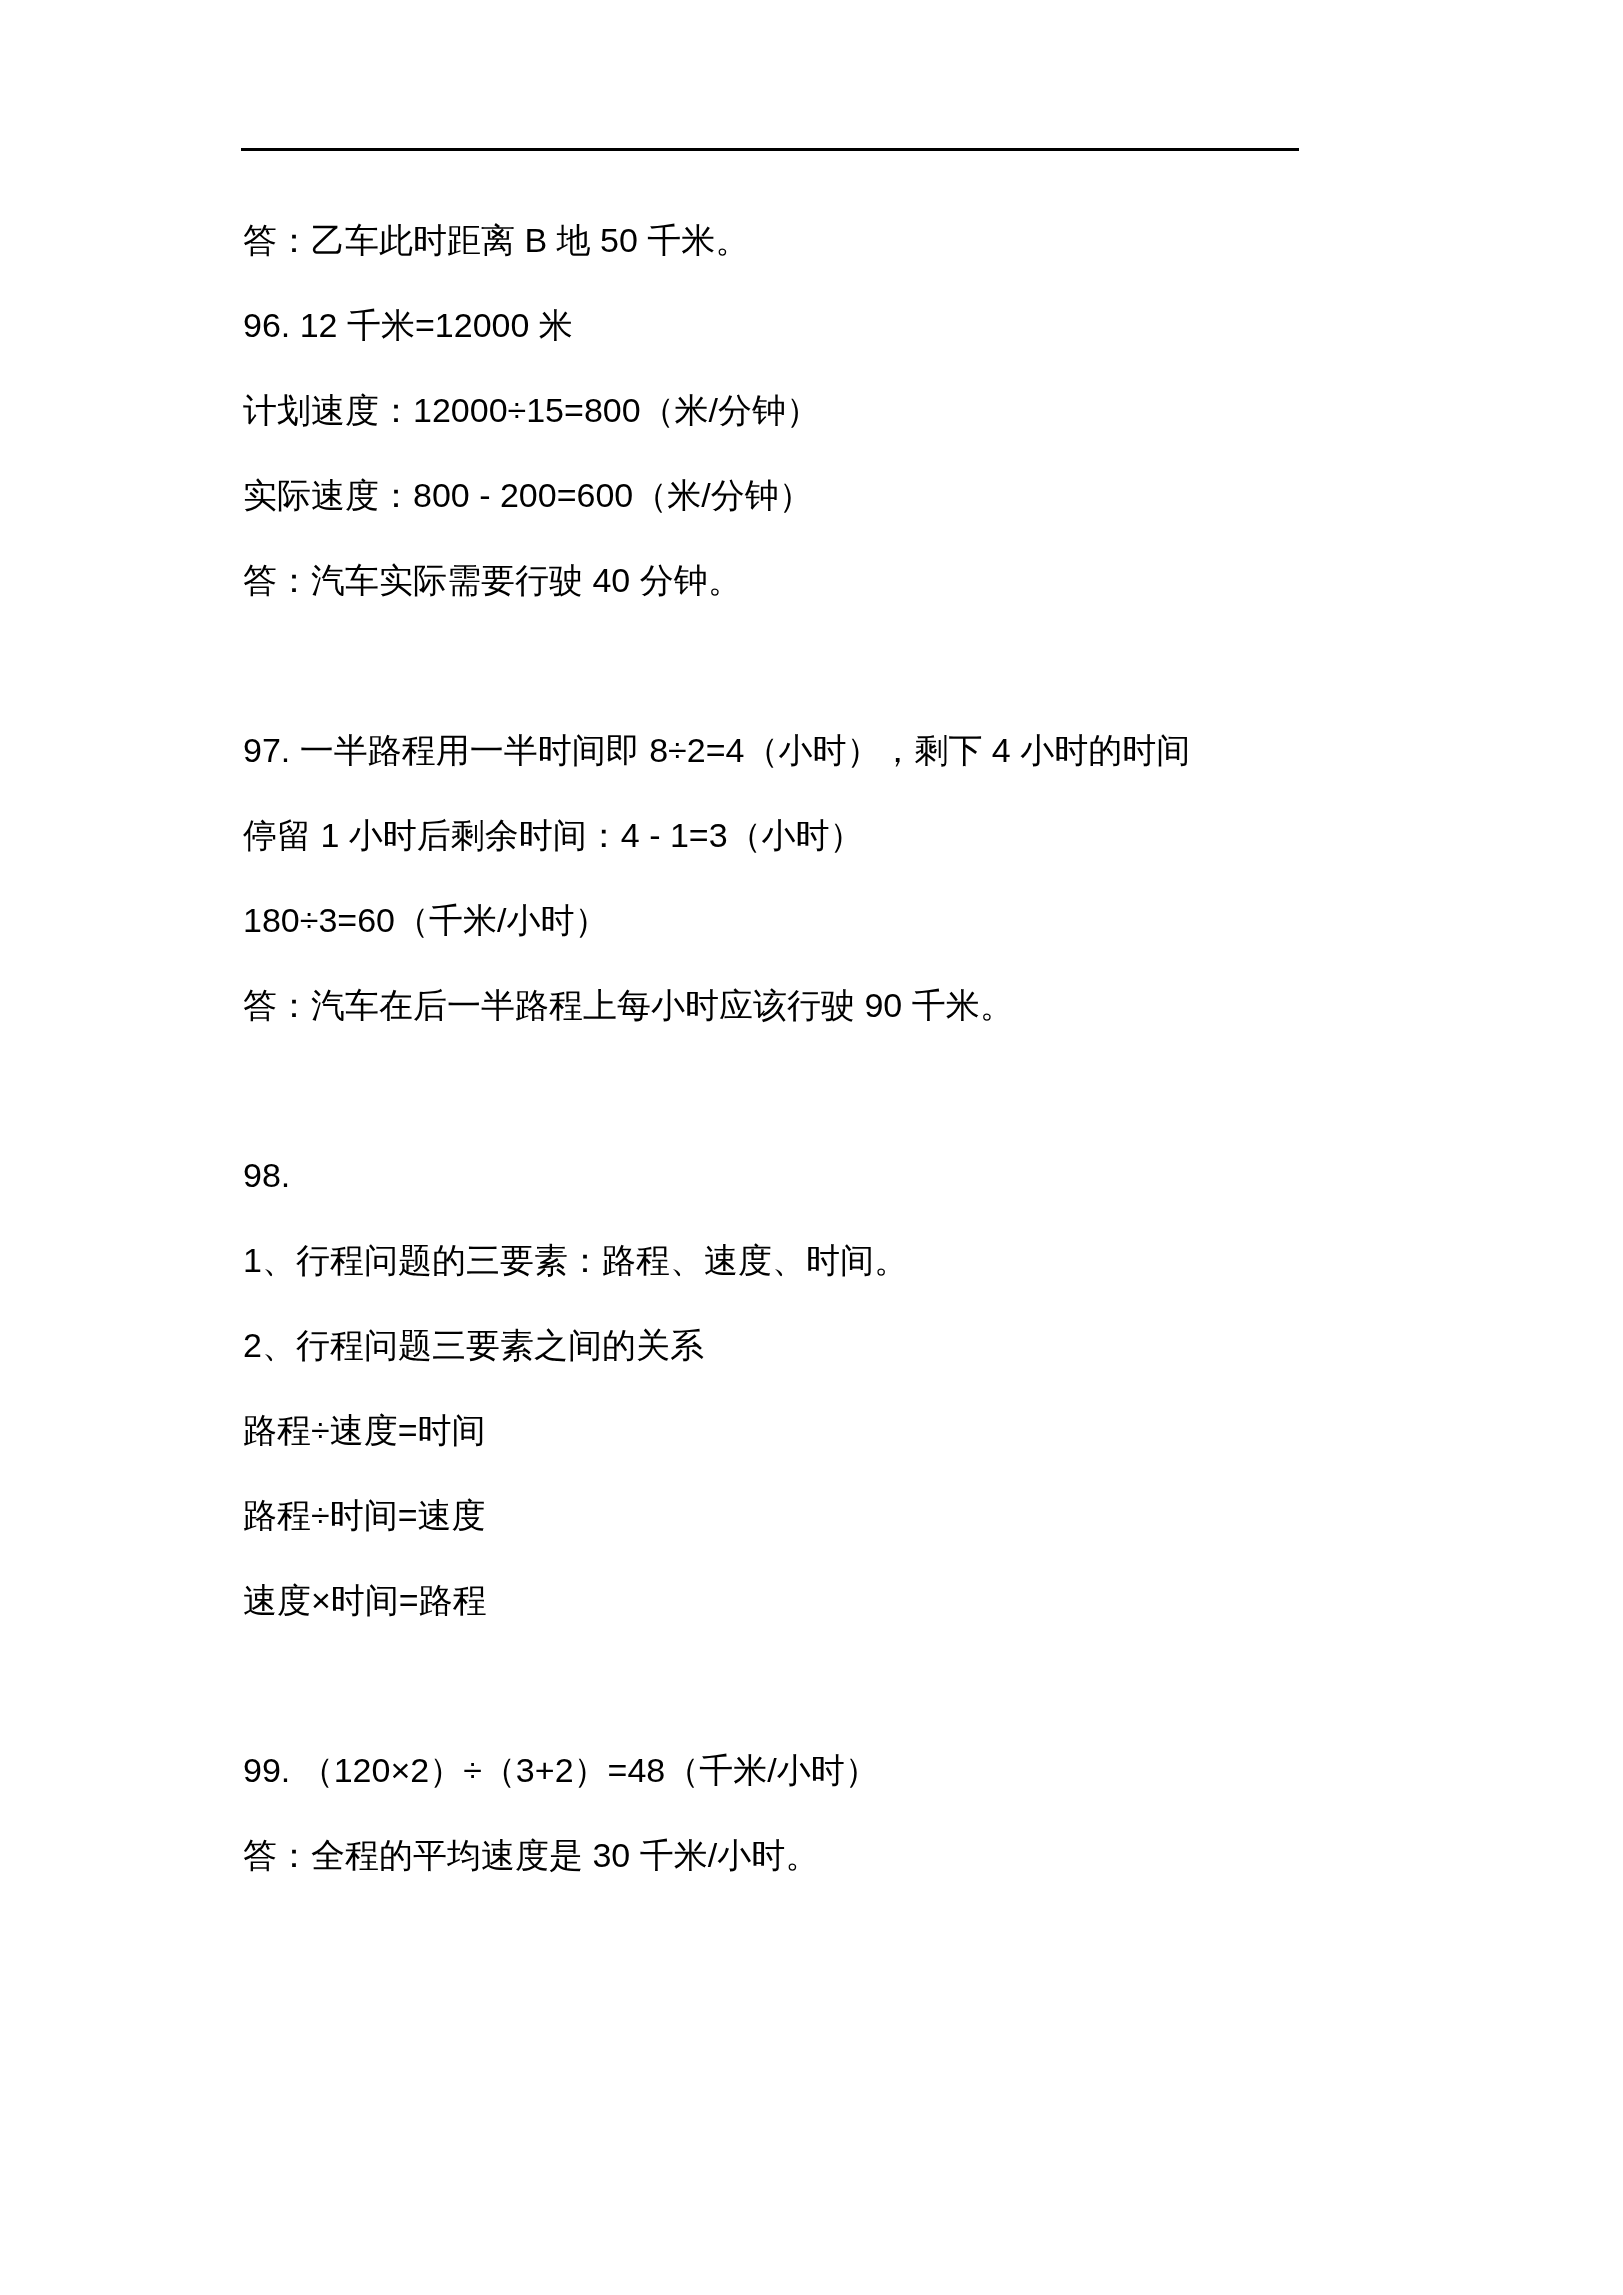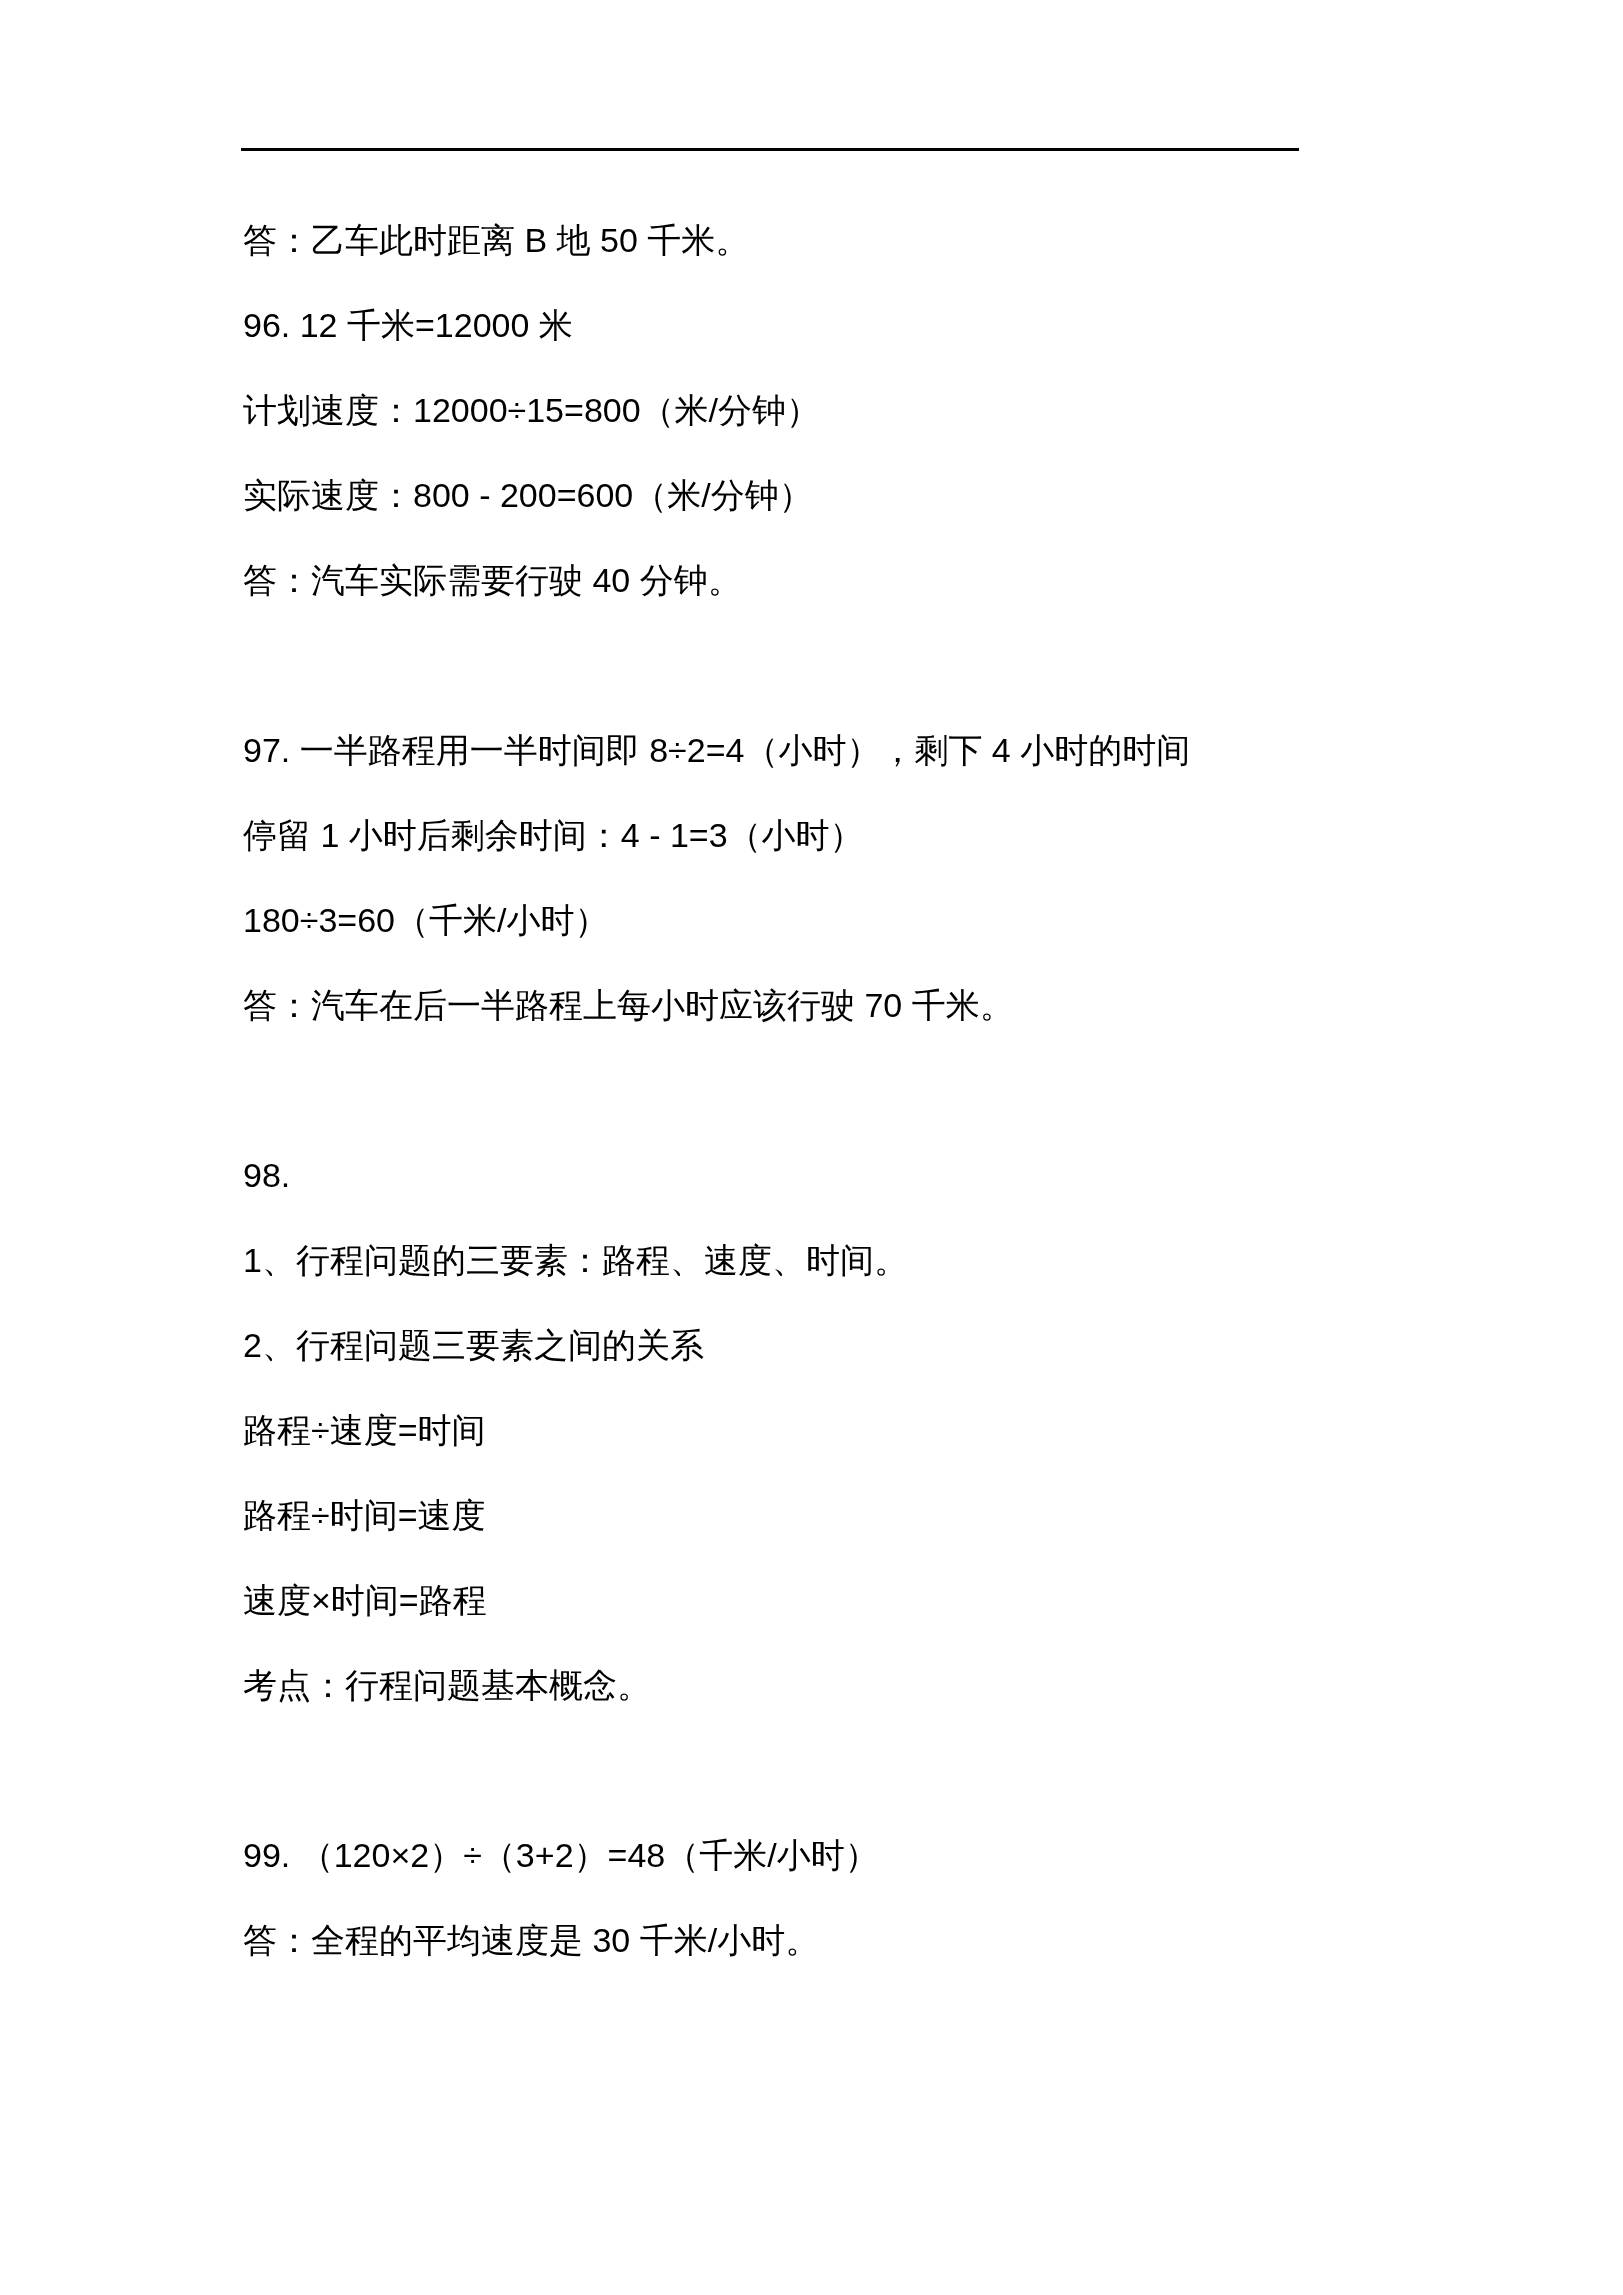--- a/index.html
+++ b/index.html
@@ -59,33 +59,32 @@
       <p>实际速度：800 - 200=600（米/分钟）</p>
       <p>答：汽车实际需要行驶 40 分钟。</p>
     </section>
 
     <div class="blank-line"></div>
 
     <section>
       <p>97. 一半路程用一半时间即 8÷2=4（小时），剩下 4 小时的时间</p>
       <p>停留 1 小时后剩余时间：4 - 1=3（小时）</p>
       <p>180÷3=60（千米/小时）</p>
-      <p>答：汽车在后一半路程上每小时应该行驶 70 千米。</p>
+      <p>答：汽车在后一半路程上每小时应该行驶 90 千米。</p>
     </section>
 
     <div class="blank-line"></div>
 
     <section>
       <p>98.</p>
       <p>1、行程问题的三要素：路程、速度、时间。</p>
       <p>2、行程问题三要素之间的关系</p>
       <p>路程÷速度=时间</p>
       <p>路程÷时间=速度</p>
       <p>速度×时间=路程</p>
-      <p>考点：行程问题基本概念。</p>
     </section>
 
     <div class="blank-line"></div>
 
     <section>
       <p>99. （120×2）÷（3+2）=48（千米/小时）</p>
       <p>答：全程的平均速度是 30 千米/小时。</p>
     </section>
 
   </div>

